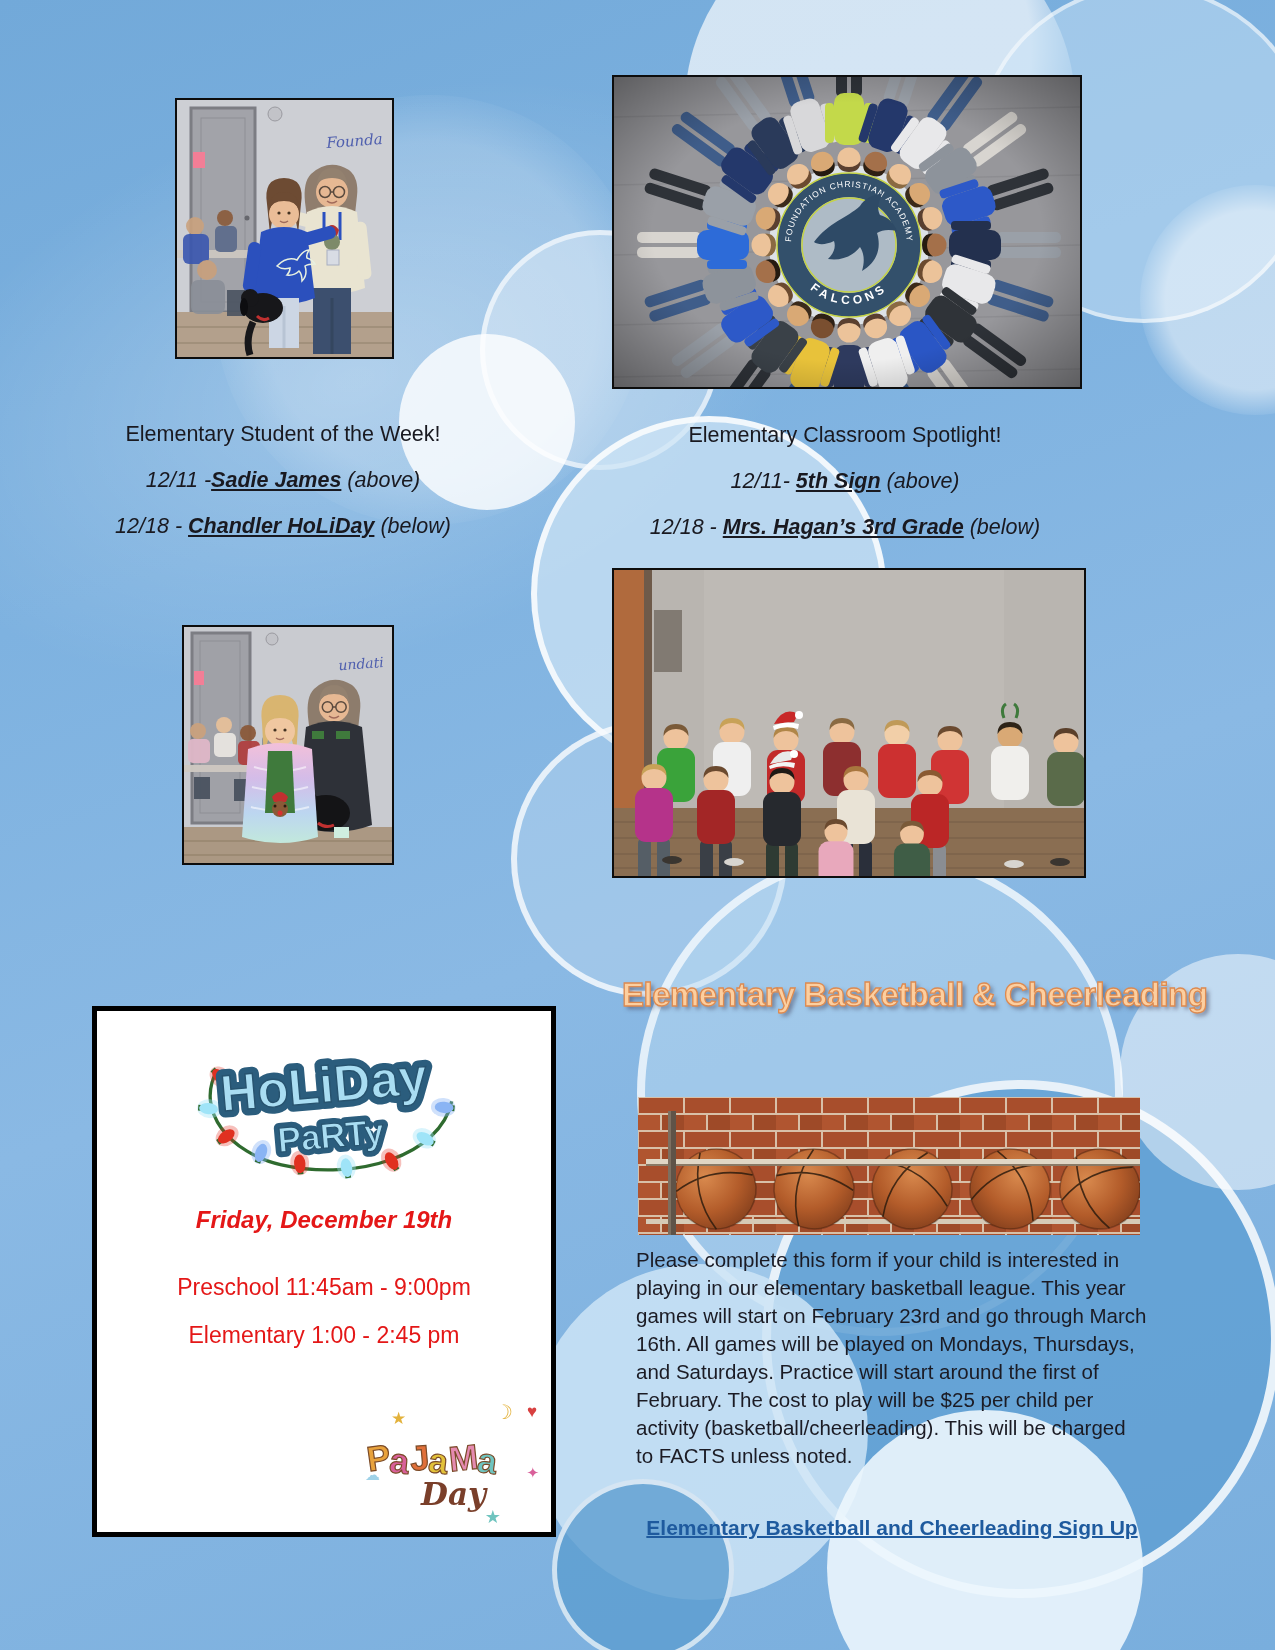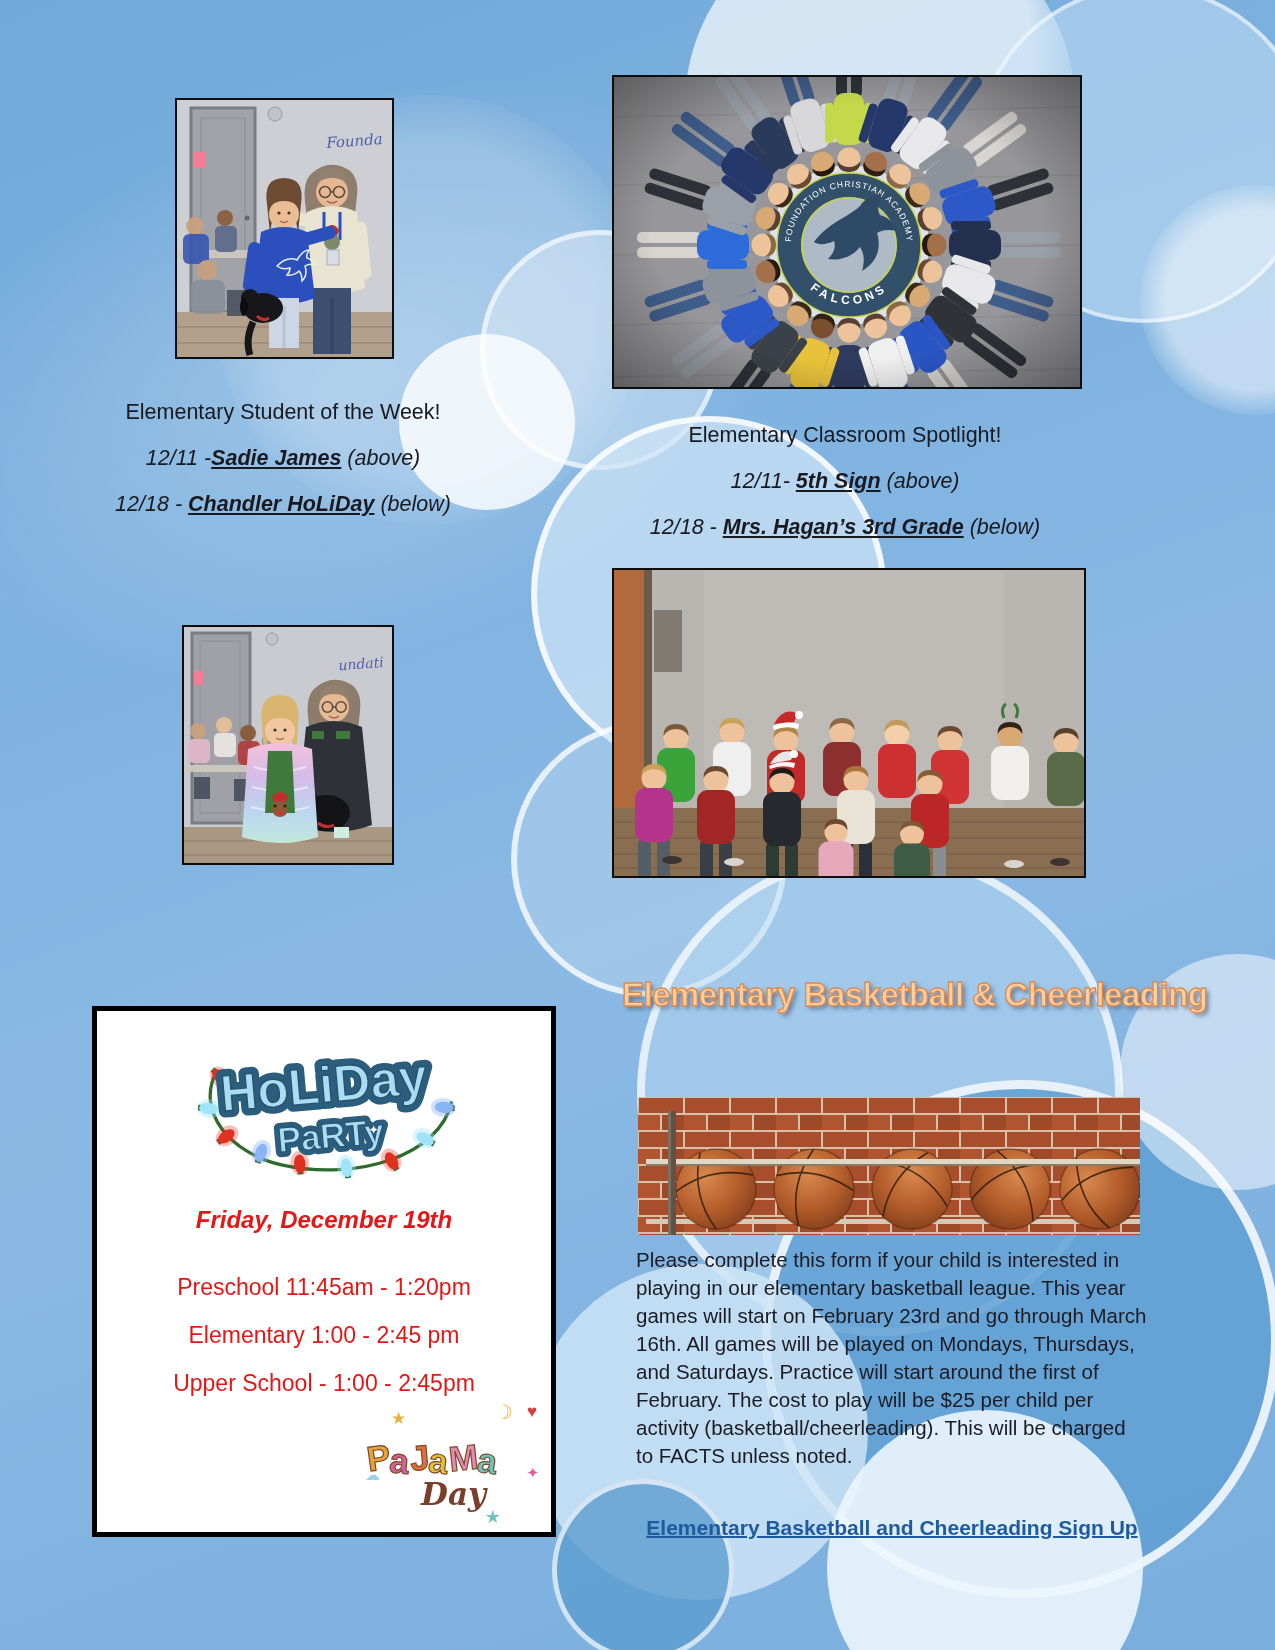--- a/index.html
+++ b/index.html
@@ -26,21 +26,21 @@
   .b14{left:215px;top:95px;width:430px;height:430px;background:radial-gradient(circle,rgba(255,255,255,.2) 55%,rgba(255,255,255,0) 75%);}
   
   .photo{position:absolute;border:2px solid #0d0d0d;background:#c8c8cc;overflow:hidden;}
   .photo svg{display:block;}
   .ph-a{left:175px;top:98px;width:215px;height:257px;}
   .ph-b{left:612px;top:75px;width:466px;height:310px;}
   .ph-c{left:182px;top:625px;width:208px;height:236px;}
   .ph-d{left:612px;top:568px;width:470px;height:306px;}
   
   .caption{position:absolute;text-align:center;color:#191920;font-size:21.5px;}
-  .cap-left{left:88px;top:400px;width:390px;}
+  .cap-left{left:88px;top:422px;width:390px;}
   .cap-right{left:610px;top:423px;width:470px;}
   .cap-title{margin-bottom:21px;}
   .cap-line{font-style:italic;margin-bottom:21px;}
   .cap-line .b{font-weight:bold;text-decoration:underline;}
   
   .card{position:absolute;left:92px;top:1006px;width:464px;height:531px;background:#ffffff;
         border:5px solid #000;box-sizing:border-box;}
   .holiday-svg{display:block;margin:10px auto 0;}
   .card-date{text-align:center;color:#e41717;font-weight:bold;font-style:italic;font-size:24px;margin-top:10px;line-height:28px;}
   .card-line{text-align:center;color:#e41717;font-size:23px;line-height:26px;margin-top:22px;}
@@ -432,23 +432,22 @@
         <text x="172" y="134" font-size="37" font-weight="bold" text-anchor="middle" fill="#a9ddf2" stroke="#27536f" stroke-width="1.2">PaRTy</text>
       </g>
       <g fill="#ffffff" font-size="13">
         <text x="78" y="32">✦</text>
           <text x="148" y="22">✦</text>
           <text x="252" y="44">✦</text>
           <text x="212" y="120">✦</text>
       </g>
     </svg>
     <div class="card-date">Friday, December 19th</div>
-    <div class="card-line first">Preschool 11:45am - 1:20pm</div>
+    <div class="card-line first">Preschool 11:45am - 9:00pm</div>
     <div class="card-line">Elementary 1:00 - 2:45 pm</div>
-    <div class="card-line">Upper School - 1:00 - 2:45pm</div>
     <div class="pajama">
       <span class="pj-ic pj-star">★</span>
       <span class="pj-ic pj-moon">☽</span>
       <span class="pj-ic pj-heart">♥</span>
       <span class="pj-ic pj-cloud">☁</span>
       <span class="pj-ic pj-spark">✦</span>
       <span class="pj-ic pj-star2">★</span>
       <div class="pj-word">
         <span>P</span><span>a</span><span>J</span><span>a</span><span>M</span><span>a</span>
       </div>

